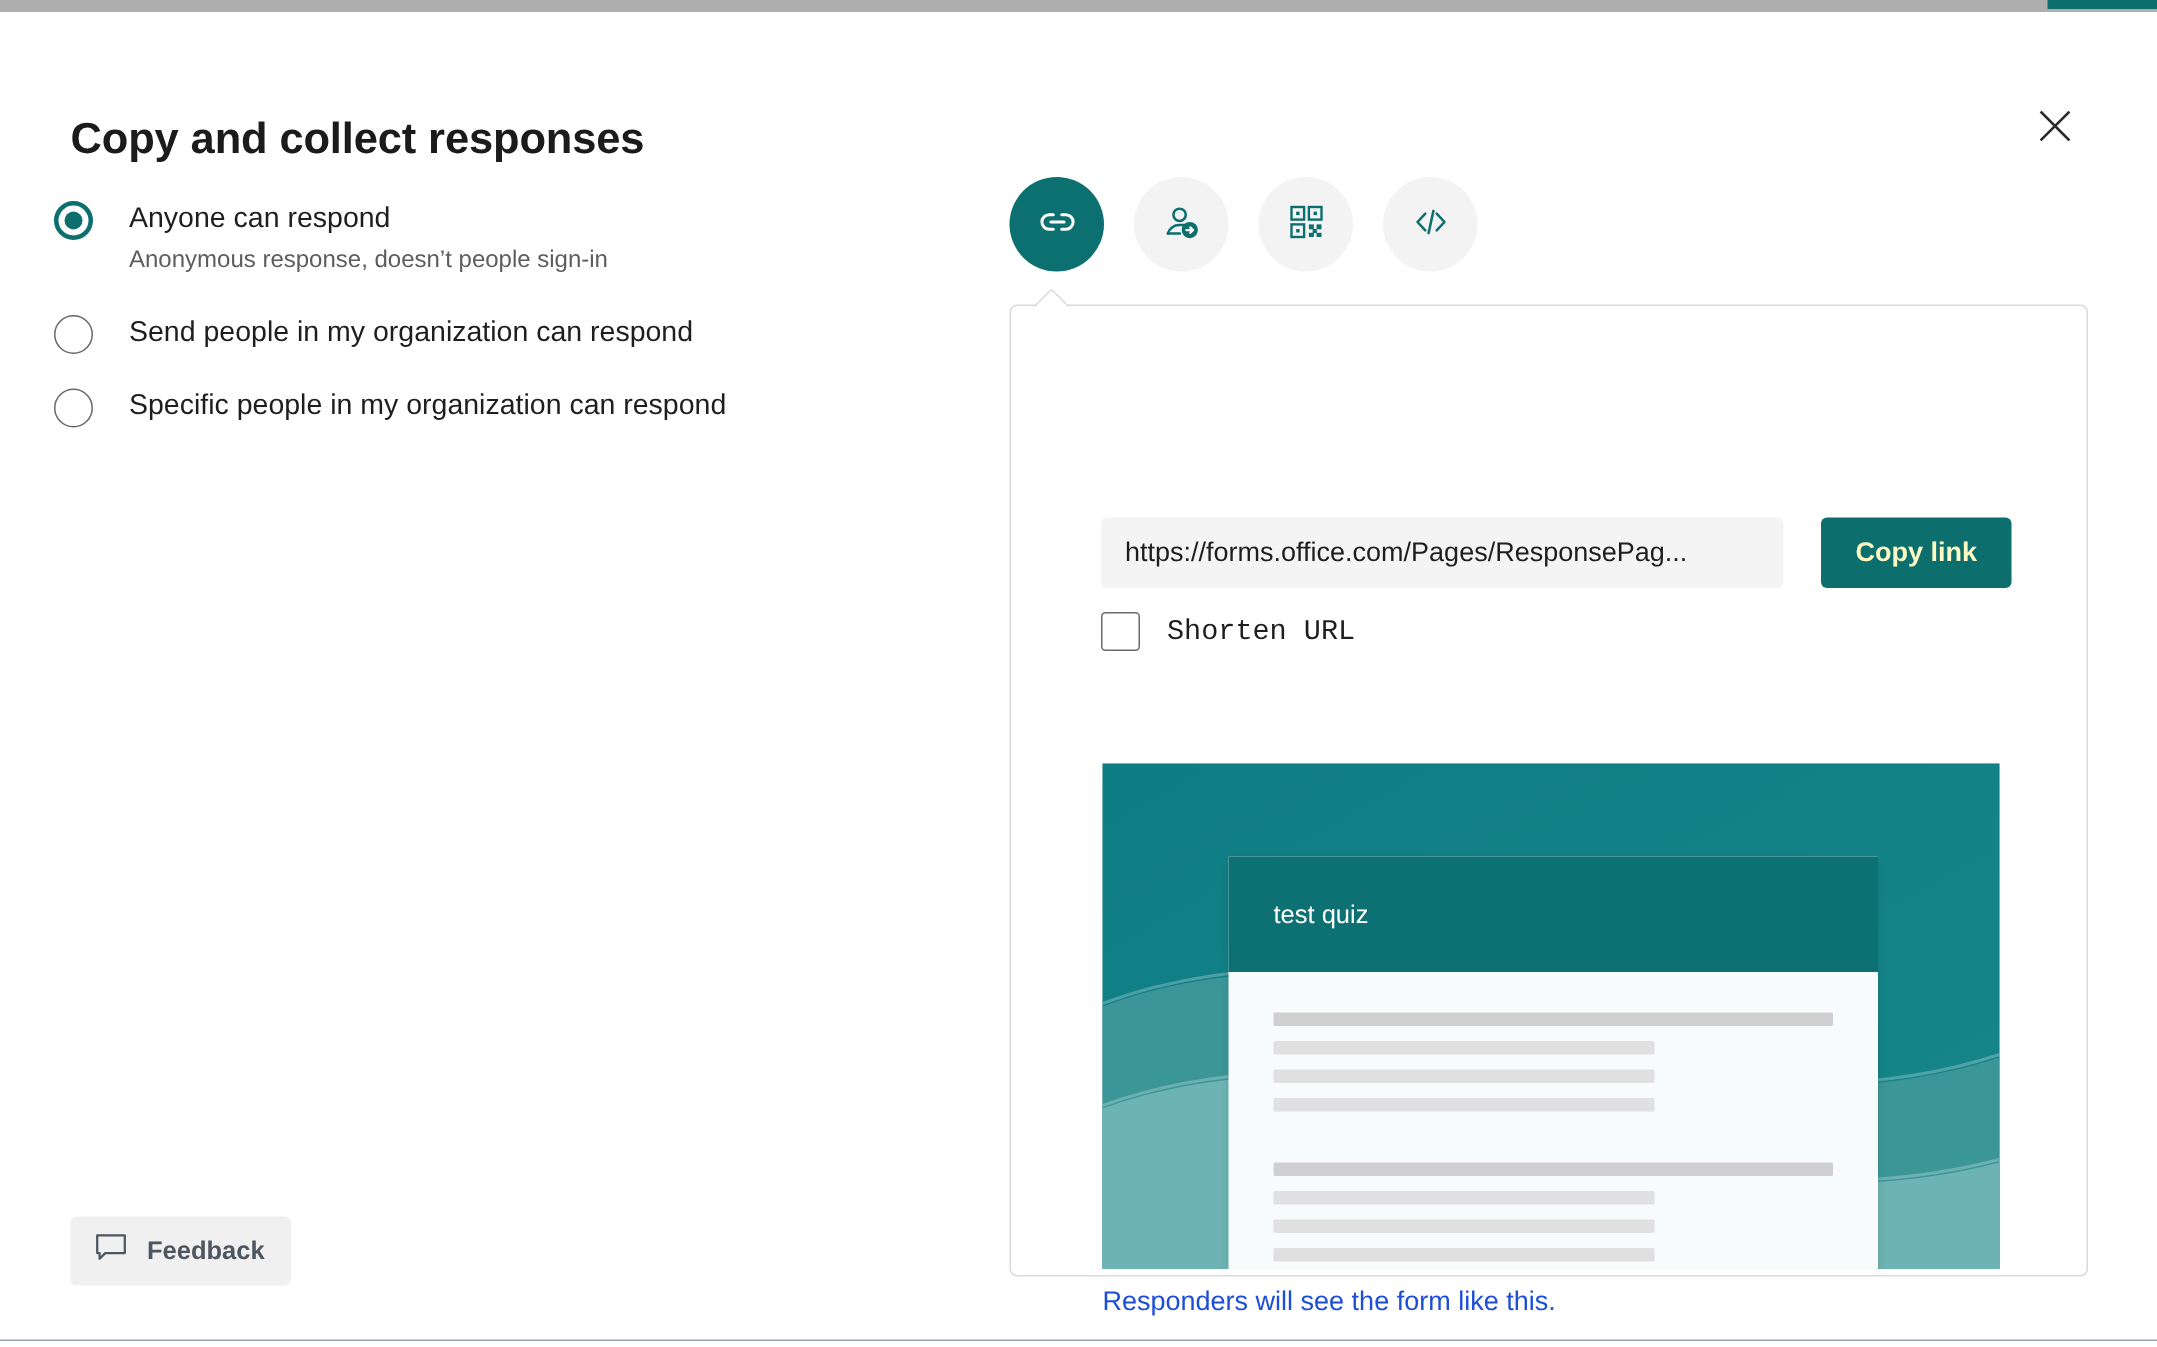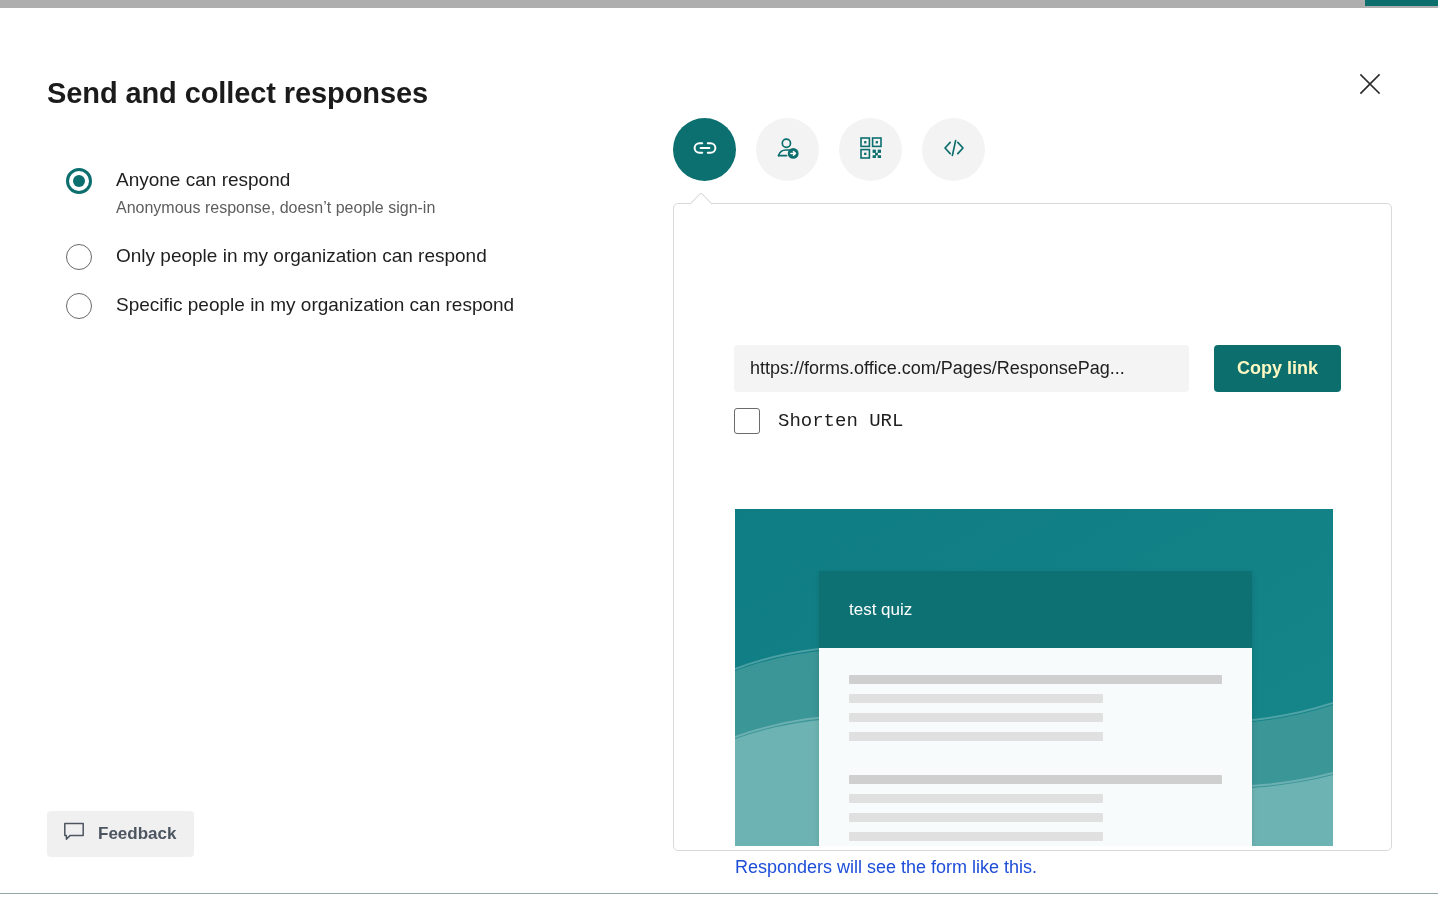--- a/index.html
+++ b/index.html
@@ -45,21 +45,21 @@
   .close-btn {
     position: absolute; left: 1348px; top: 55px;
     width: 44px; height: 42px;
     display: flex; align-items: center; justify-content: center;
     background: transparent; border: none; cursor: pointer;
     border-radius: 4px;
   }
   .close-btn svg { display: block; }
 
   
-  .options { position: absolute; left: 63px; top: 124px; width: 560px; margin-top: 34px; }
+  .options { position: absolute; left: 33px; top: 124px; width: 560px; }
   .option-row {
     position: relative;
     padding-left: 53px;
     margin-bottom: 4px;
     cursor: pointer;
   }
   .radio {
     position: absolute; left: 3px; top: 2px;
     width: 26px; height: 26px;
     border-radius: 50%;
@@ -216,41 +216,41 @@
 </style>
 </head>
 <body>
 
 <div class="top-strip">
   <div class="top-strip-accent"></div>
 </div>
 
 <div class="dialog">
 
-  <h1 class="dialog-title">Send and collect responses</h1>
+  <h1 class="dialog-title">Copy and collect responses</h1>
 
   <button class="close-btn">
     <span>
       <svg width="22" height="22" viewBox="0 0 22 22">
         <path d="M2 2 L20 20 M20 2 L2 20" stroke="#2b2b2b" stroke-width="1.7" fill="none" stroke-linecap="square"></path>
       </svg>
     </span>
   </button>
 
   <div class="options">
 
     <div class="option-row">
       <span class="radio checked"></span>
       <div class="option-label">Anyone can respond</div>
       <div class="option-sub">Anonymous response, doesn’t people sign-in</div>
     </div>
 
     <div class="option-row spaced">
       <span class="radio"></span>
-      <div class="option-label">Only people in my organization can respond</div>
+      <div class="option-label">Send people in my organization can respond</div>
     </div>
 
     <div class="option-row spaced">
       <span class="radio"></span>
       <div class="option-label">Specific people in my organization can respond</div>
     </div>
 
   </div>
 
   <button class="feedback-btn">

